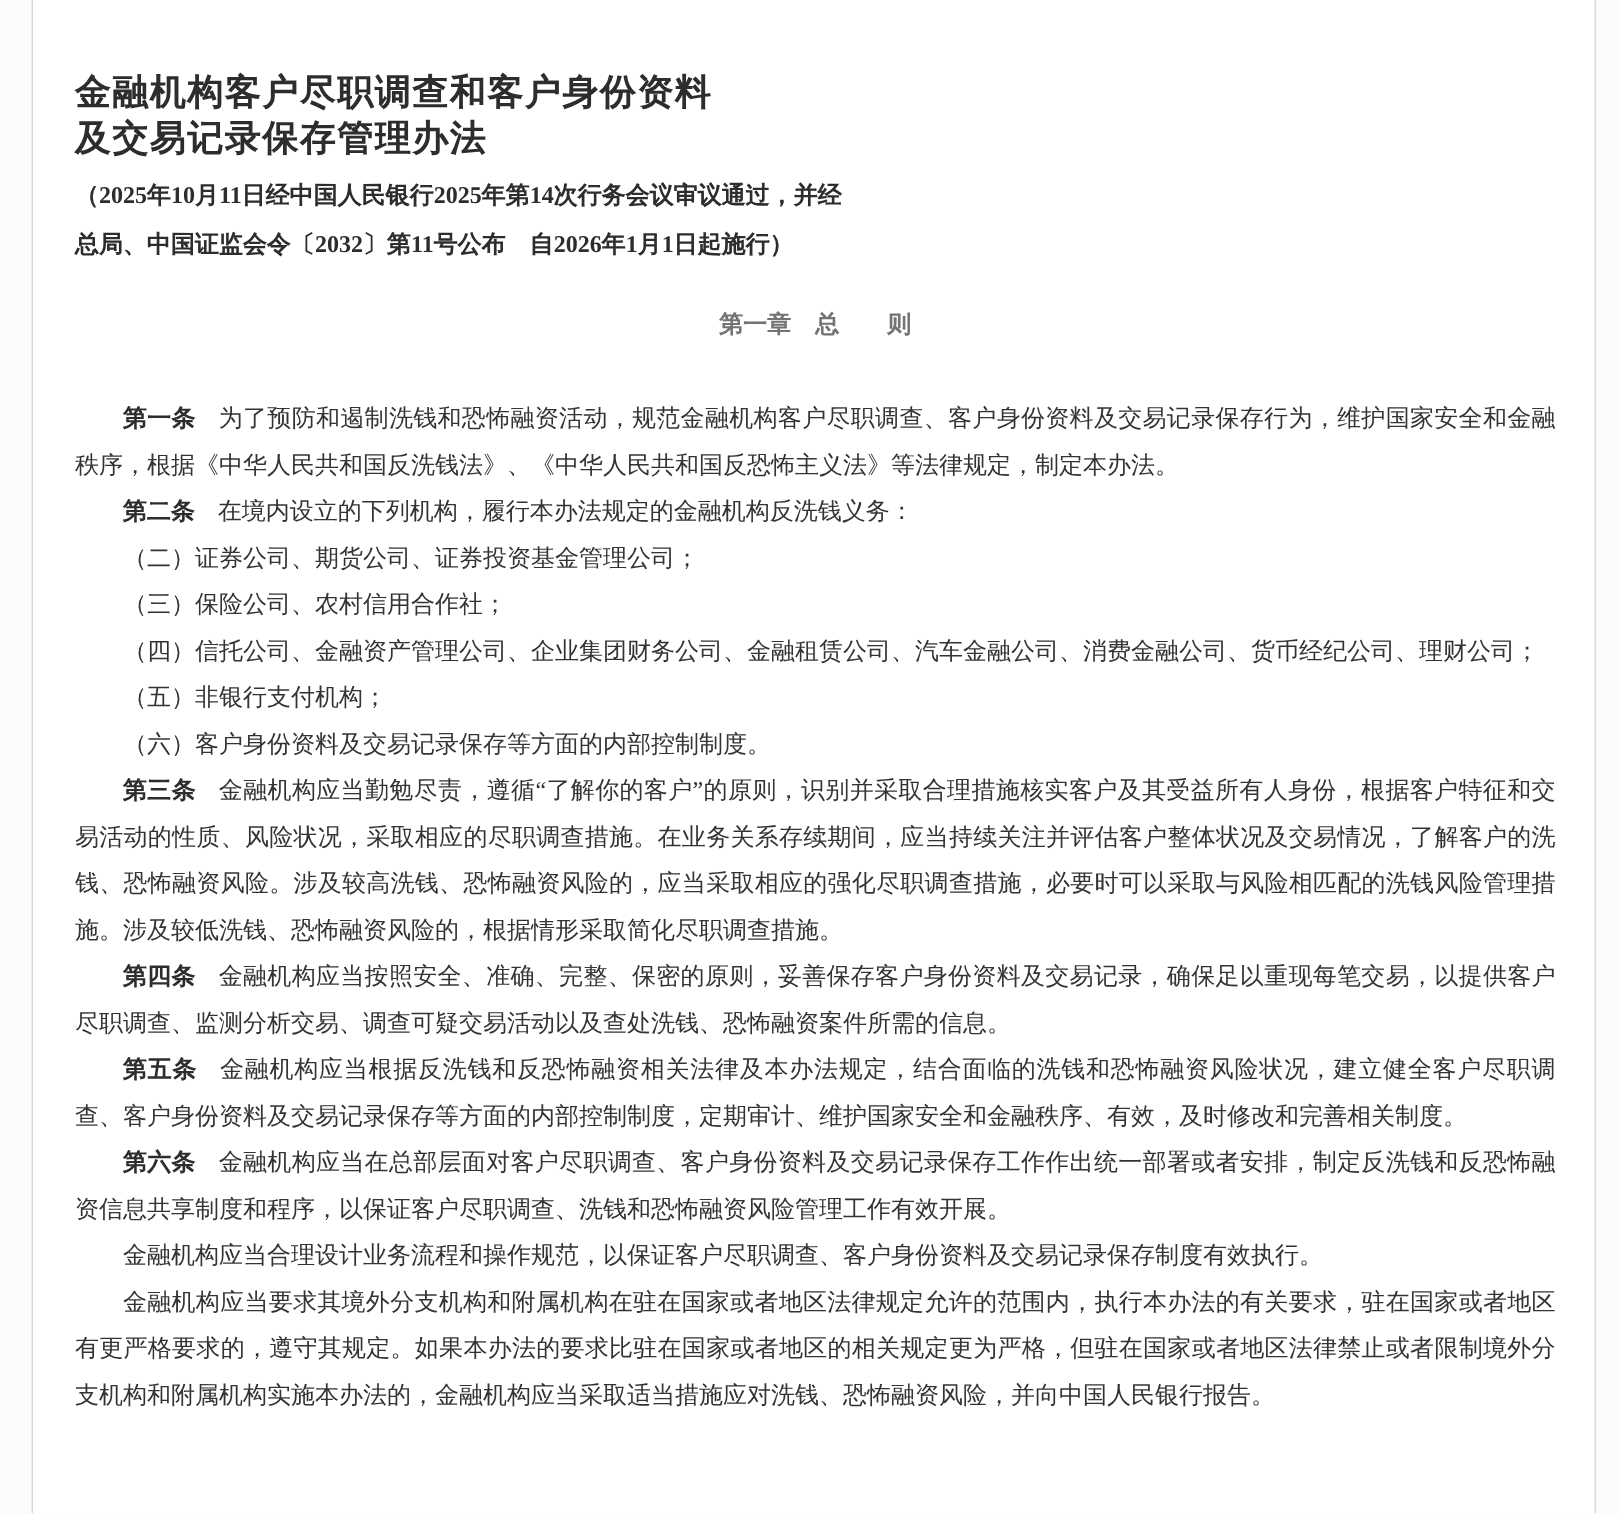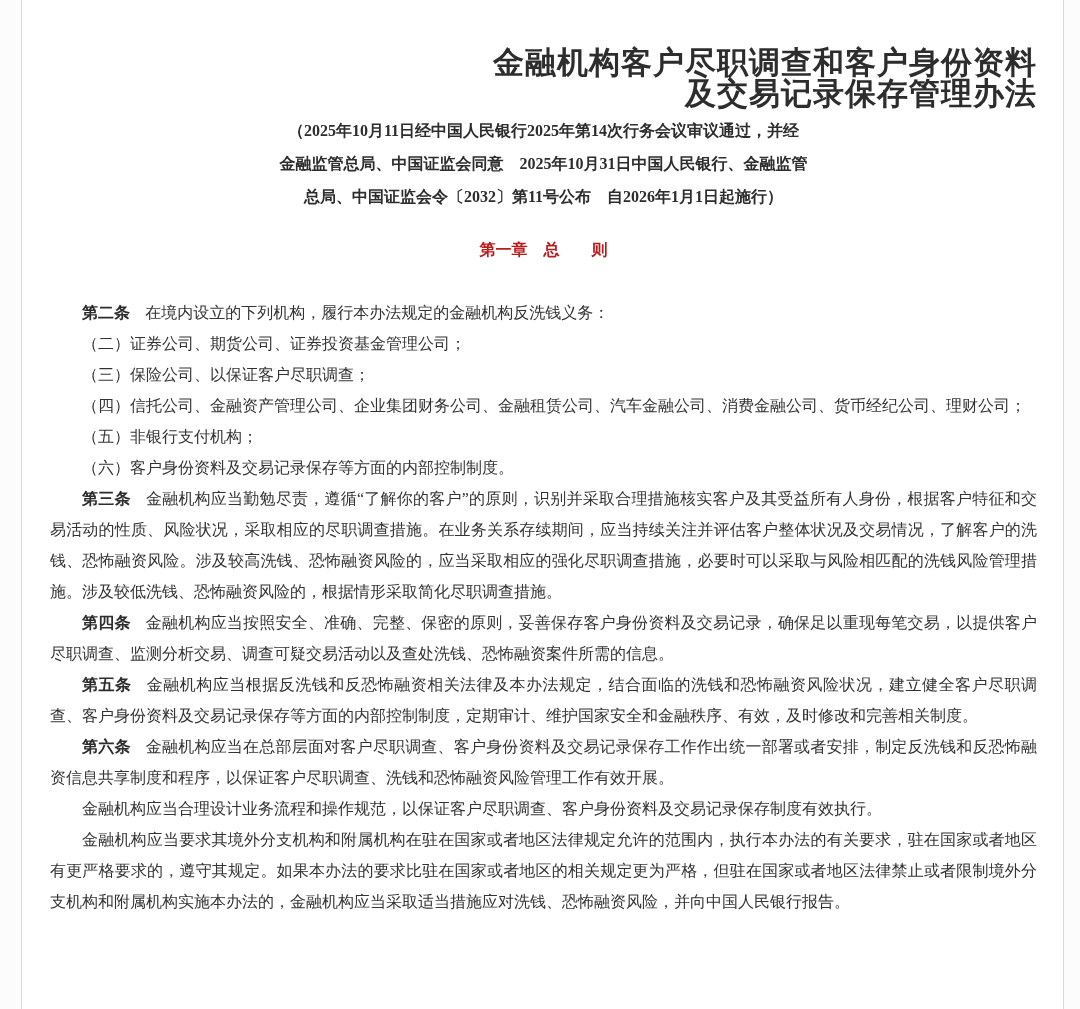--- a/index.html
+++ b/index.html
@@ -22,42 +22,41 @@
     box-sizing: border-box;
     background: #ffffff;
     border-left: 1px solid #d9d9d9;
     border-right: 1px solid #d9d9d9;
     padding: 0 26px 30px 28px;
     font-family: "Liberation Serif", "DejaVu Serif", serif;
     color: #333333;
   }
   .doc-title {
     margin: 47px 0 0 0;
-    text-align: right;
-    font-size: 31px;
+    text-align: left;
+    font-size: 24px;
     line-height: 31px;
     font-weight: bold;
     color: #2d2d2d;
     letter-spacing: 1px;
   }
   .issuance {
     margin-top: 5px;
-    text-align: center;
     font-size: 16px;
     line-height: 33px;
     font-weight: bold;
     color: #2d2d2d;
   }
   .chapter {
     margin: 26px 0 0 0;
     text-align: center;
     font-size: 16px;
     line-height: 21px;
     font-weight: bold;
-    color: #b91c1c;
+    color: #737373;
   }
   .doc-body {
     margin-top: 37px;
   }
   .doc-body p {
     margin: 0;
     font-size: 16px;
     line-height: 31px;
     text-align: justify;
     text-indent: 2em;
@@ -79,41 +78,43 @@
 
         <div>金融机构客户尽职调查和客户身份资料</div>
 
         <div>及交易记录保存管理办法</div>
       </div>
 
     <div class="issuance">
 
         <div>（2025年10月11日经中国人民银行2025年第14次行务会议审议通过，并经</div>
 
-        <div>金融监管总局、中国证监会同意　2025年10月31日中国人民银行、金融监管</div>
 
         <div>总局、中国证监会令〔2032〕第11号公布　自2026年1月1日起施行）</div>
       </div>
 
     <div class="chapter">第一章　总　　则</div>
 
     <div class="doc-body">
 
+        <p>
+          <span class="para-label">第一条</span><span>为了预防和遏制洗钱和恐怖融资活动，规范金融机构客户尽职调查、客户身份资料及交易记录保存行为，维护国家安全和金融秩序，根据《中华人民共和国反洗钱法》、《中华人民共和国反恐怖主义法》等法律规定，制定本办法。</span>
+        </p>
 
         <p>
           <span class="para-label">第二条</span><span>在境内设立的下列机构，履行本办法规定的金融机构反洗钱义务：</span>
         </p>
 
 
         <p>
           <span>（二）证券公司、期货公司、证券投资基金管理公司；</span>
         </p>
 
         <p>
-          <span>（三）保险公司、以保证客户尽职调查；</span>
+          <span>（三）保险公司、农村信用合作社；</span>
         </p>
 
         <p>
           <span>（四）信托公司、金融资产管理公司、企业集团财务公司、金融租赁公司、汽车金融公司、消费金融公司、货币经纪公司、理财公司；</span>
         </p>
 
         <p>
           <span>（五）非银行支付机构；</span>
         </p>
 

